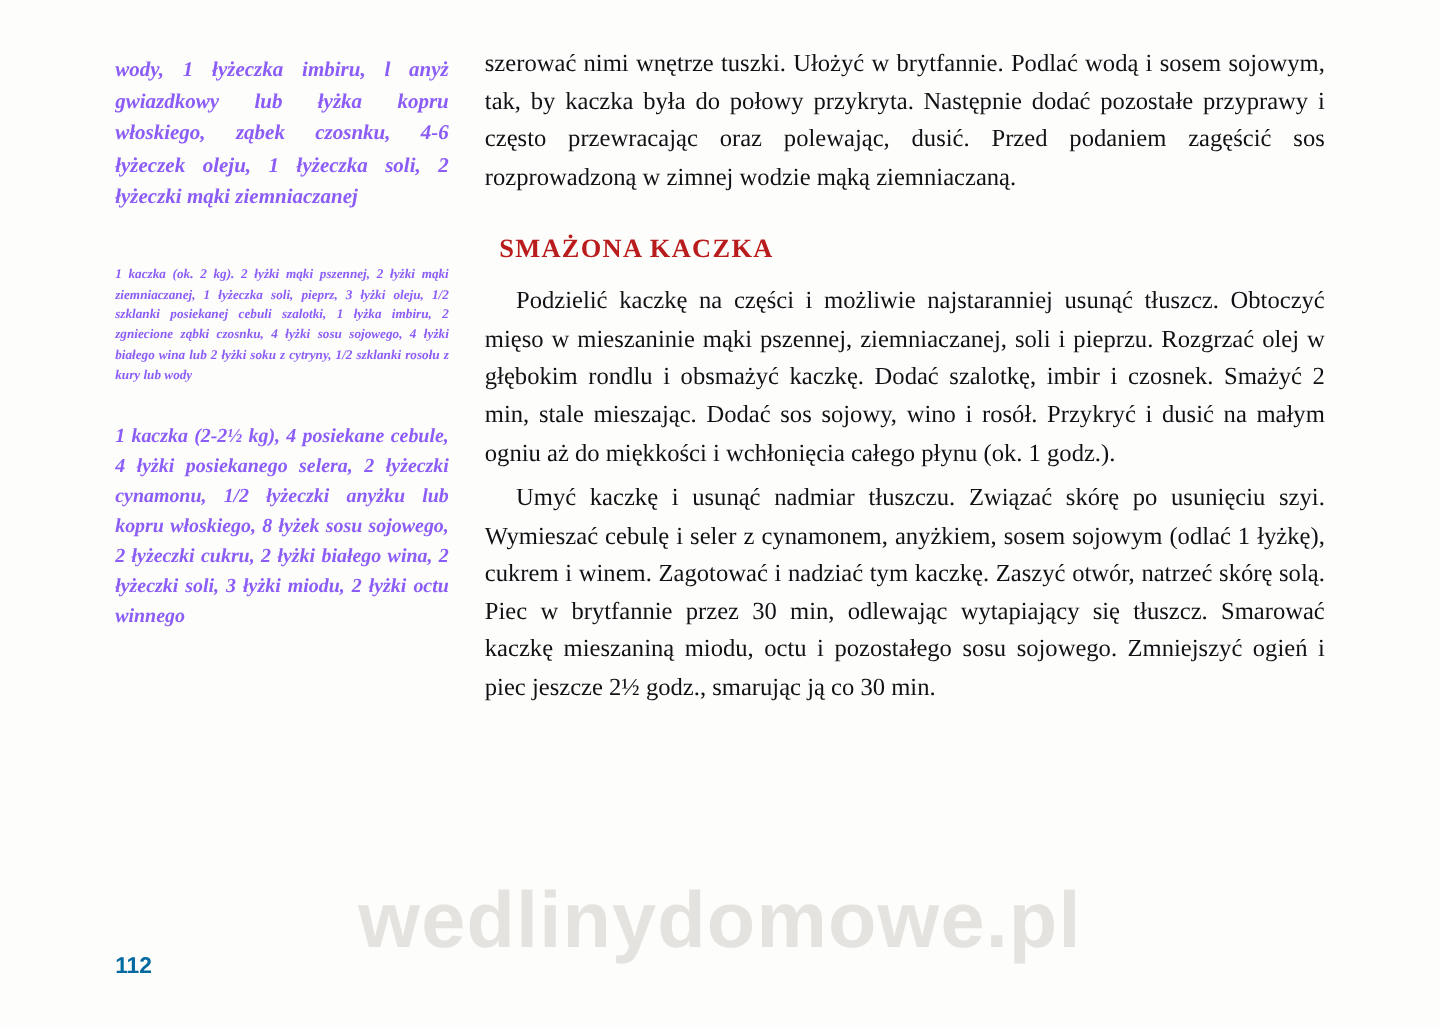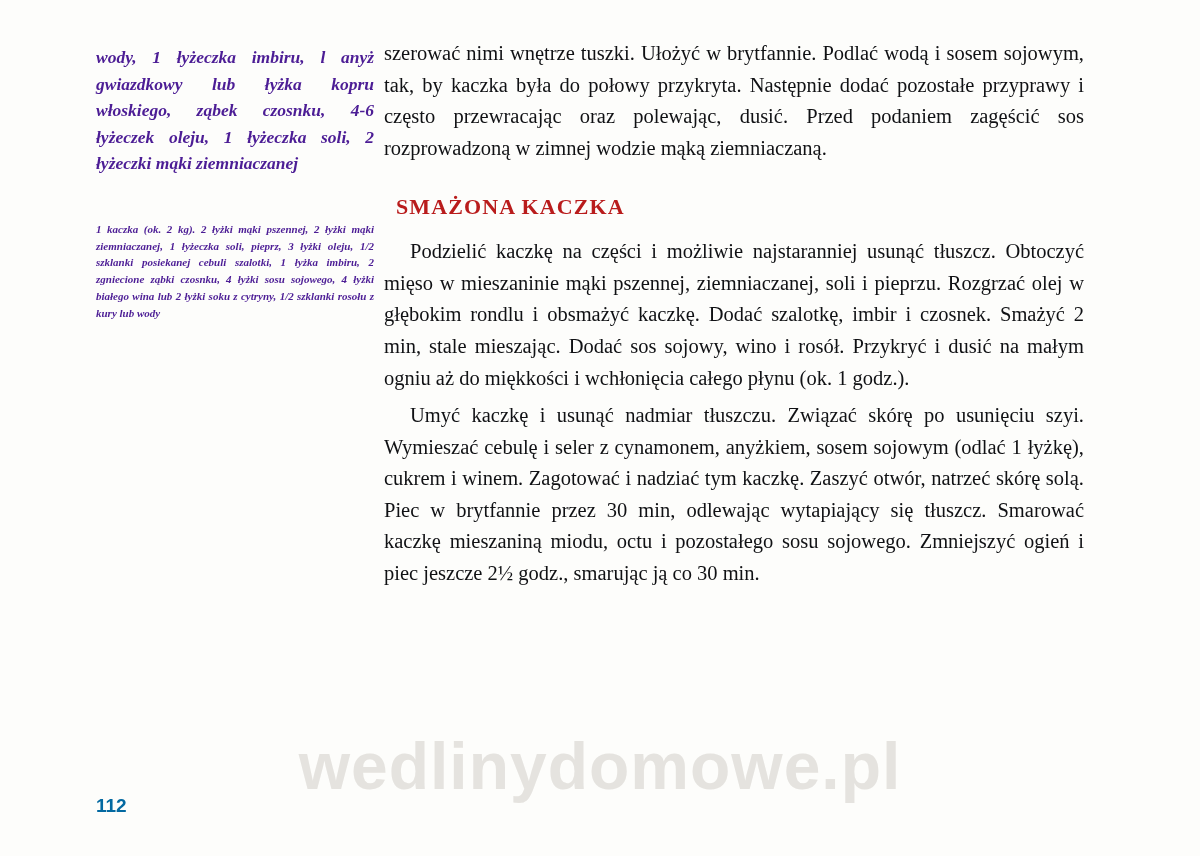--- a/index.html
+++ b/index.html
@@ -35,33 +35,33 @@
 
   
   .sidebar {
     position: absolute;
     left: 96px;
     top: 44px;
     width: 278px;
   }
   .maincol {
     position: absolute;
-    left: 384px;
+    left: 404px;
     top: 38px;
     width: 700px;
   }
 
   
   .ingredients {
     font-family: "Liberation Serif", serif;
     font-style: italic;
     font-weight: bold;
     font-size: 17.5px;
     line-height: 1.52;
-    color: #4c1d95;
+    color: #8b5cf6;
     text-align: justify;
     text-justify: inter-word;
   }
   .ing-1 { margin-bottom: 44px; }
   .ing-2 { font-size: 11px; margin-bottom: 30px; }
   .ing-3 { font-size: 16.6px; line-height: 1.5; }
 
   
   .para {
     font-family: "Liberation Serif", serif;
@@ -98,20 +98,21 @@
 </head>
 <body>
 
 <div class="page">
 
   <div class="watermark">wedlinydomowe.pl</div>
 
   <div class="sidebar">
     <div class="ingredients ing-1">wody, 1 łyżeczka imbiru, l anyż gwiazdkowy lub łyżka kopru włoskiego, ząbek czosnku, 4-6 łyżeczek oleju, 1 łyżeczka soli, 2 łyżeczki mąki ziemniaczanej</div>
     <div class="ingredients ing-2">1 kaczka (ok. 2 kg). 2 łyżki mąki pszennej, 2 łyżki mąki ziemniaczanej, 1 łyżeczka soli, pieprz, 3 łyżki oleju, 1/2 szklanki posiekanej cebuli szalotki, 1 łyżka imbiru, 2 zgniecione ząbki czosnku, 4 łyżki sosu sojowego, 4 łyżki białego wina lub 2 łyżki soku z cytryny, 1/2 szklanki rosołu z kury lub wody</div>
+    <div class="ingredients ing-3">1 kaczka (2-2½ kg), 4 posiekane cebule, 4 łyżki posiekanego selera, 2 łyżeczki cynamonu, 1/2 łyżeczki anyżku lub kopru włoskiego, 8 łyżek sosu sojowego, 2 łyżeczki cukru, 2 łyżki białego wina, 2 łyżeczki soli, 3 łyżki miodu, 2 łyżki octu winnego</div>
   </div>
 
   <div class="maincol">
     <p class="para">szerować nimi wnętrze tuszki. Ułożyć w brytfannie. Podlać wodą i sosem sojowym, tak, by kaczka była do połowy przykryta. Następnie dodać pozostałe przyprawy i często przewracając oraz polewając, dusić. Przed podaniem zagęścić sos rozprowadzoną w zimnej wodzie mąką ziemniaczaną.</p>
 
     <h2 class="recipe-heading">SMAŻONA KACZKA</h2>
     <p class="para indent">Podzielić kaczkę na części i możliwie najstaranniej usunąć tłuszcz. Obtoczyć mięso w mieszaninie mąki pszennej, ziemniaczanej, soli i pieprzu. Rozgrzać olej w głębokim rondlu i obsmażyć kaczkę. Dodać szalotkę, imbir i czosnek. Smażyć 2 min, stale mieszając. Dodać sos sojowy, wino i rosół. Przykryć i dusić na małym ogniu aż do miękkości i wchłonięcia całego płynu (ok. 1 godz.).</p>
 
     <p class="para indent">Umyć kaczkę i usunąć nadmiar tłuszczu. Związać skórę po usunięciu szyi. Wymieszać cebulę i seler z cynamonem, anyżkiem, sosem sojowym (odlać 1 łyżkę), cukrem i winem. Zagotować i nadziać tym kaczkę. Zaszyć otwór, natrzeć skórę solą. Piec w brytfannie przez 30 min, odlewając wytapiający się tłuszcz. Smarować kaczkę mieszaniną miodu, octu i pozostałego sosu sojowego. Zmniejszyć ogień i piec jeszcze 2½ godz., smarując ją co 30 min.</p>
   </div>

